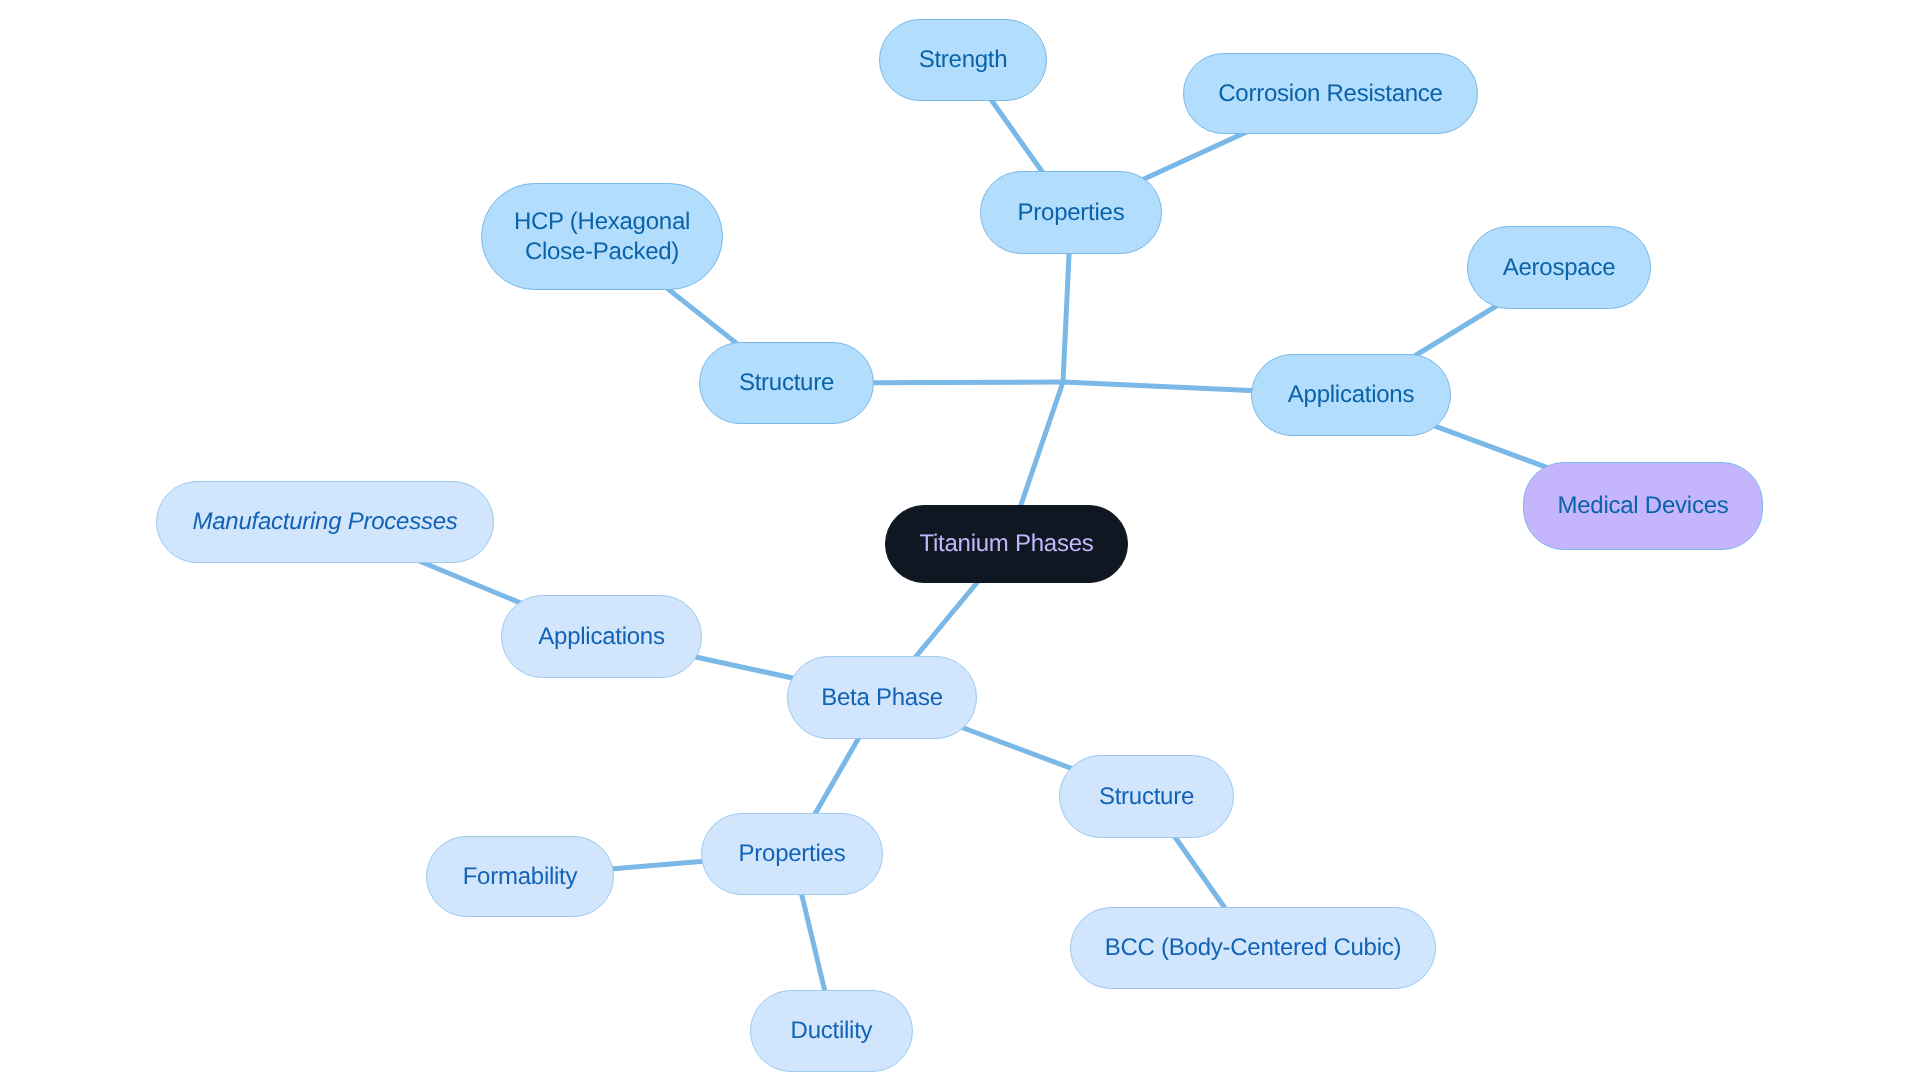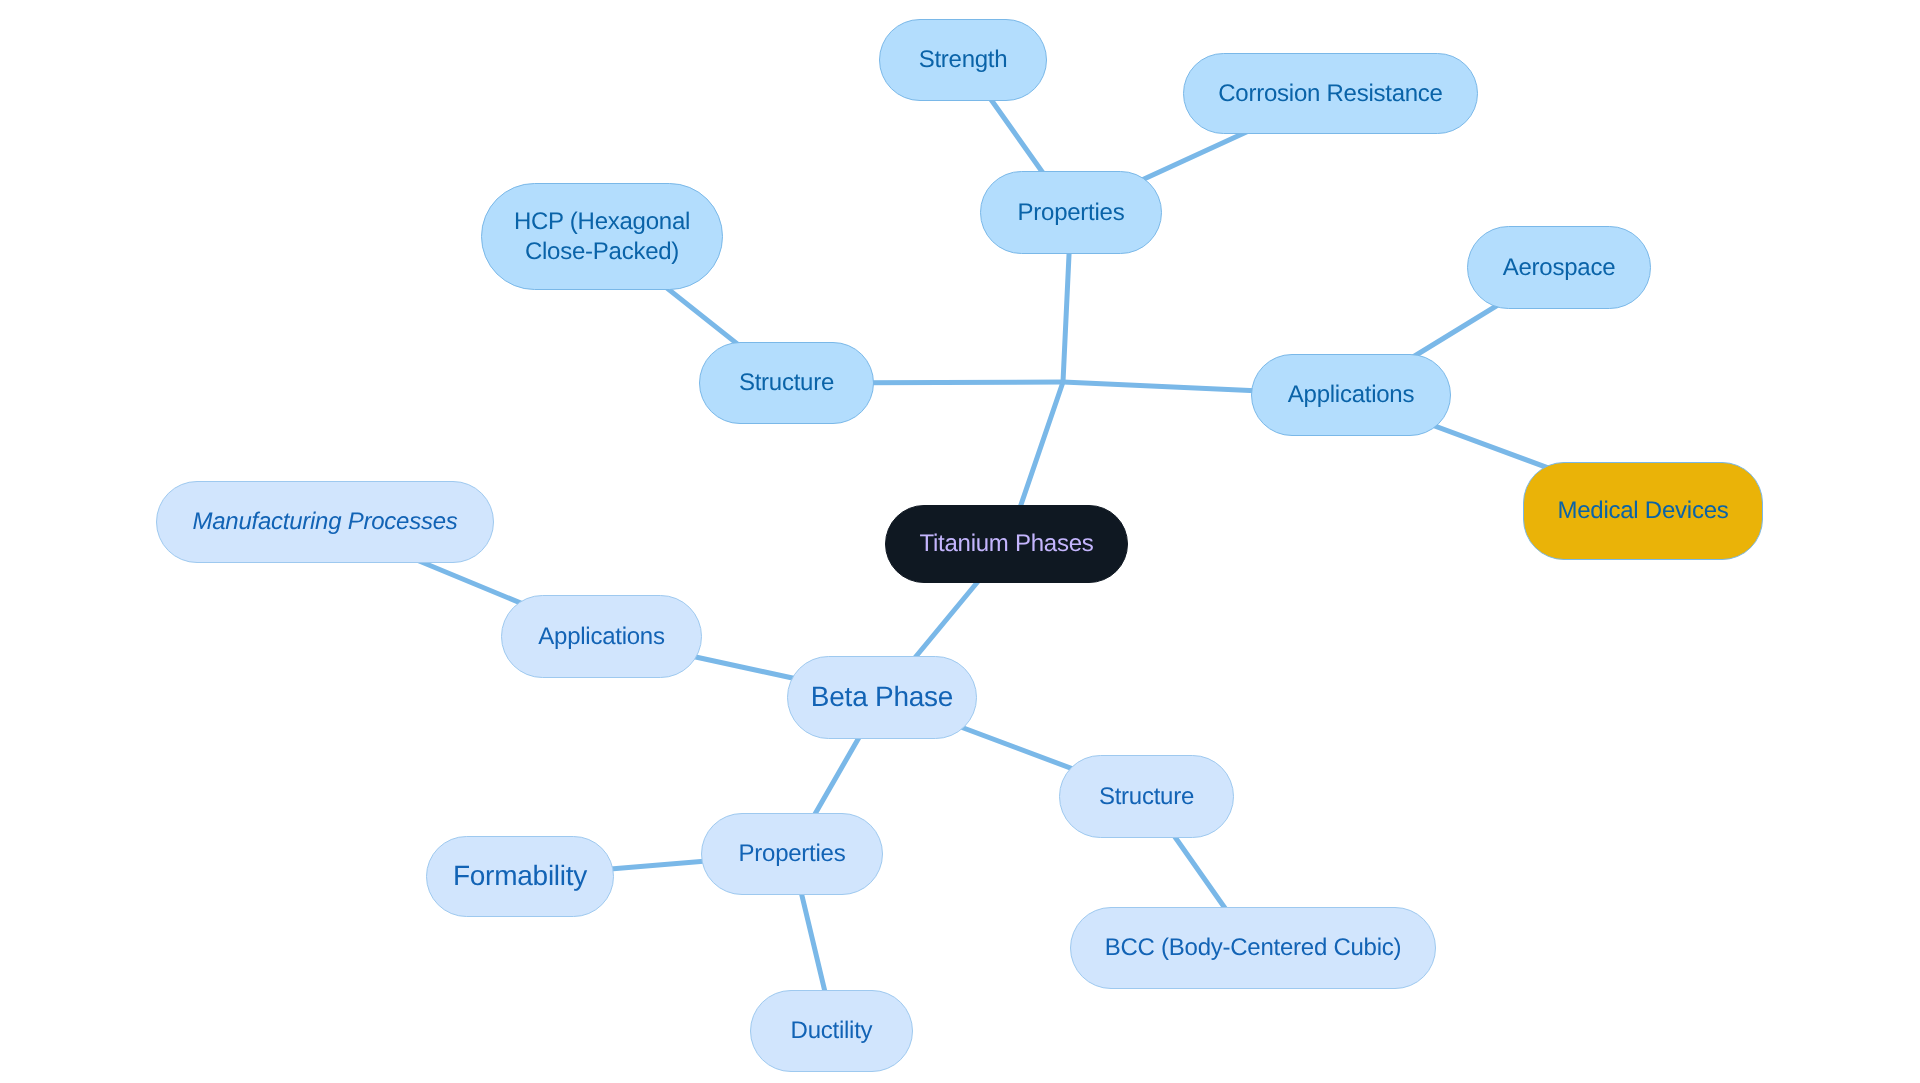--- a/index.html
+++ b/index.html
@@ -76,37 +76,37 @@
       <div class="mm-node" style="left: 481px; top: 183px; width: 242px; height: 107px; border-radius: 53.5px; background: rgb(179, 221, 253); color: rgb(10, 99, 168); border-color: rgb(122, 184, 232);">
         <span class="mm-label" style="font-size: 24px;">HCP (Hexagonal
 Close-Packed)</span>
       </div>
       <div class="mm-node" style="left: 1251px; top: 354px; width: 200px; height: 82px; border-radius: 41px; background: rgb(179, 221, 253); color: rgb(10, 99, 168); border-color: rgb(122, 184, 232);">
         <span class="mm-label" style="font-size: 24px;">Applications</span>
       </div>
       <div class="mm-node" style="left: 1467px; top: 226px; width: 184px; height: 83px; border-radius: 41.5px; background: rgb(179, 221, 253); color: rgb(10, 99, 168); border-color: rgb(122, 184, 232);">
         <span class="mm-label" style="font-size: 24px;">Aerospace</span>
       </div>
-      <div class="mm-node" style="left: 1523px; top: 462px; width: 240px; height: 98px; border-radius: 41px; background: #eab308; color: rgb(10, 99, 168); border-color: rgb(122, 184, 232);">
+      <div class="mm-node" style="left: 1523px; top: 462px; width: 240px; height: 88px; border-radius: 41px; background: #c4b5fd; color: rgb(10, 99, 168); border-color: rgb(122, 184, 232);">
         <span class="mm-label" style="font-size: 24px;">Medical Devices</span>
       </div>
       <div class="mm-node" style="left: 787px; top: 656px; width: 190px; height: 83px; border-radius: 41.5px; background: rgb(209, 229, 253); color: rgb(18, 99, 181); border-color: rgb(158, 201, 239);">
-        <span class="mm-label" style="font-size: 28px;">Beta Phase</span>
+        <span class="mm-label" style="font-size: 24px;">Beta Phase</span>
       </div>
       <div class="mm-node" style="left: 501px; top: 595px; width: 201px; height: 83px; border-radius: 41.5px; background: rgb(209, 229, 253); color: rgb(18, 99, 181); border-color: rgb(158, 201, 239);">
         <span class="mm-label" style="font-size: 24px;">Applications</span>
       </div>
       <div class="mm-node" style="left: 156px; top: 481px; width: 338px; height: 82px; border-radius: 41px; background: rgb(209, 229, 253); color: rgb(18, 99, 181); border-color: rgb(158, 201, 239); font-style: italic;">
         <span class="mm-label" style="font-size: 24px;">Manufacturing Processes</span>
       </div>
       <div class="mm-node" style="left: 701px; top: 813px; width: 182px; height: 82px; border-radius: 41px; background: rgb(209, 229, 253); color: rgb(18, 99, 181); border-color: rgb(158, 201, 239);">
         <span class="mm-label" style="font-size: 24px;">Properties</span>
       </div>
       <div class="mm-node" style="left: 426px; top: 836px; width: 188px; height: 81px; border-radius: 40.5px; background: rgb(209, 229, 253); color: rgb(18, 99, 181); border-color: rgb(158, 201, 239);">
-        <span class="mm-label" style="font-size: 28px;">Formability</span>
+        <span class="mm-label" style="font-size: 24px;">Formability</span>
       </div>
       <div class="mm-node" style="left: 750px; top: 978px; width: 163px; height: 82px; border-radius: 41px; background: rgb(209, 229, 253); color: rgb(18, 99, 181); border-color: rgb(158, 201, 239); margin-top: 12px;">
         <span class="mm-label" style="font-size: 24px;">Ductility</span>
       </div>
       <div class="mm-node" style="left: 1059px; top: 755px; width: 175px; height: 83px; border-radius: 41.5px; background: rgb(209, 229, 253); color: rgb(18, 99, 181); border-color: rgb(158, 201, 239);">
         <span class="mm-label" style="font-size: 24px;">Structure</span>
       </div>
       <div class="mm-node" style="left: 1070px; top: 907px; width: 366px; height: 82px; border-radius: 41px; background: rgb(209, 229, 253); color: rgb(18, 99, 181); border-color: rgb(158, 201, 239);">
         <span class="mm-label" style="font-size: 24px;">BCC (Body-Centered Cubic)</span>
       </div>

